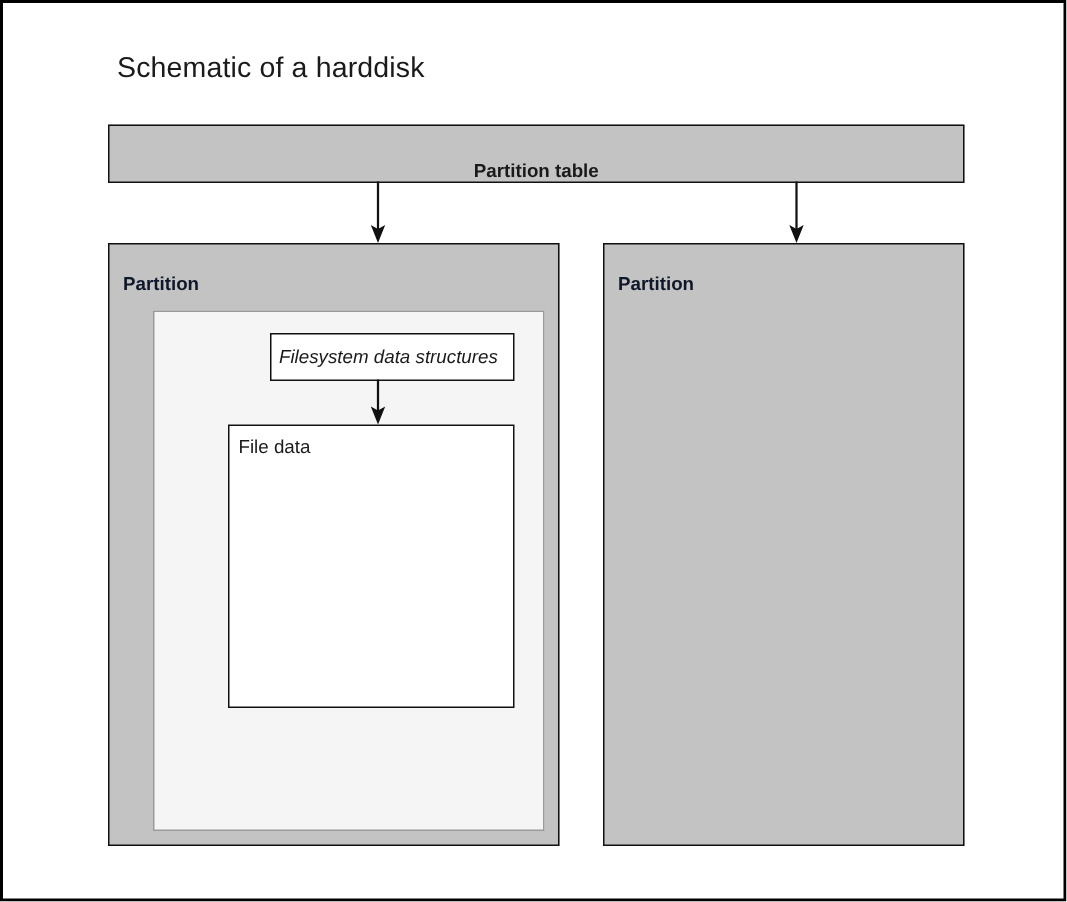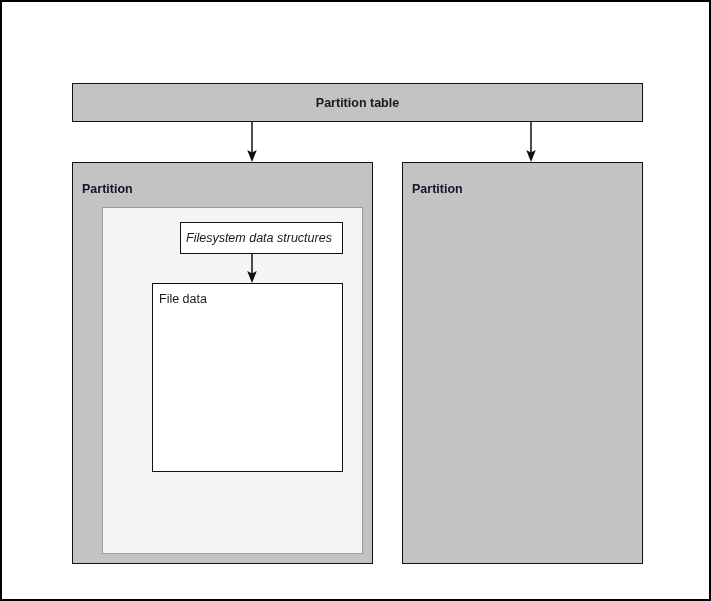--- a/index.html
+++ b/index.html
@@ -33,21 +33,21 @@
 
   
   #partition-table-box {
     left: 70px;
     top: 81px;
     width: 571px;
     height: 39px;
     background: #c3c3c3;
     border: 1.6px solid #111111;
     display: flex;
-    align-items: center;
+    align-items: flex-end;
     justify-content: center;
   }
   #partition-table-box .box-label {
     font-size: 12.5px;
     font-weight: bold;
     color: #1a1a1a;
   }
 
   
   .partition-box {
@@ -114,20 +114,21 @@
   .arrow-svg { position: absolute; overflow: visible; }
   #arrow-table-to-left-partition  { left: 240px; top: 119px; }
   #arrow-table-to-right-partition { left: 519px; top: 119px; }
   #arrow-fs-to-file-data          { left: 240px; top: 251px; }
 </style>
 </head>
 <body>
 
 <div id="canvas">
 
+  <div class="abs" id="diagram-title">Schematic of a harddisk</div>
 
   <div class="abs" id="partition-table-box">
     <span class="box-label">Partition table</span>
   </div>
 
   <svg class="arrow-svg" id="arrow-table-to-left-partition" width="20" height="42">
     <line x1="10" y1="0" x2="10" y2="33" stroke="#111111" stroke-width="1.5"></line>
     <polygon points="10,41 5.2,29 10,31.6 14.8,29" fill="#111111"></polygon>
   </svg>
 

